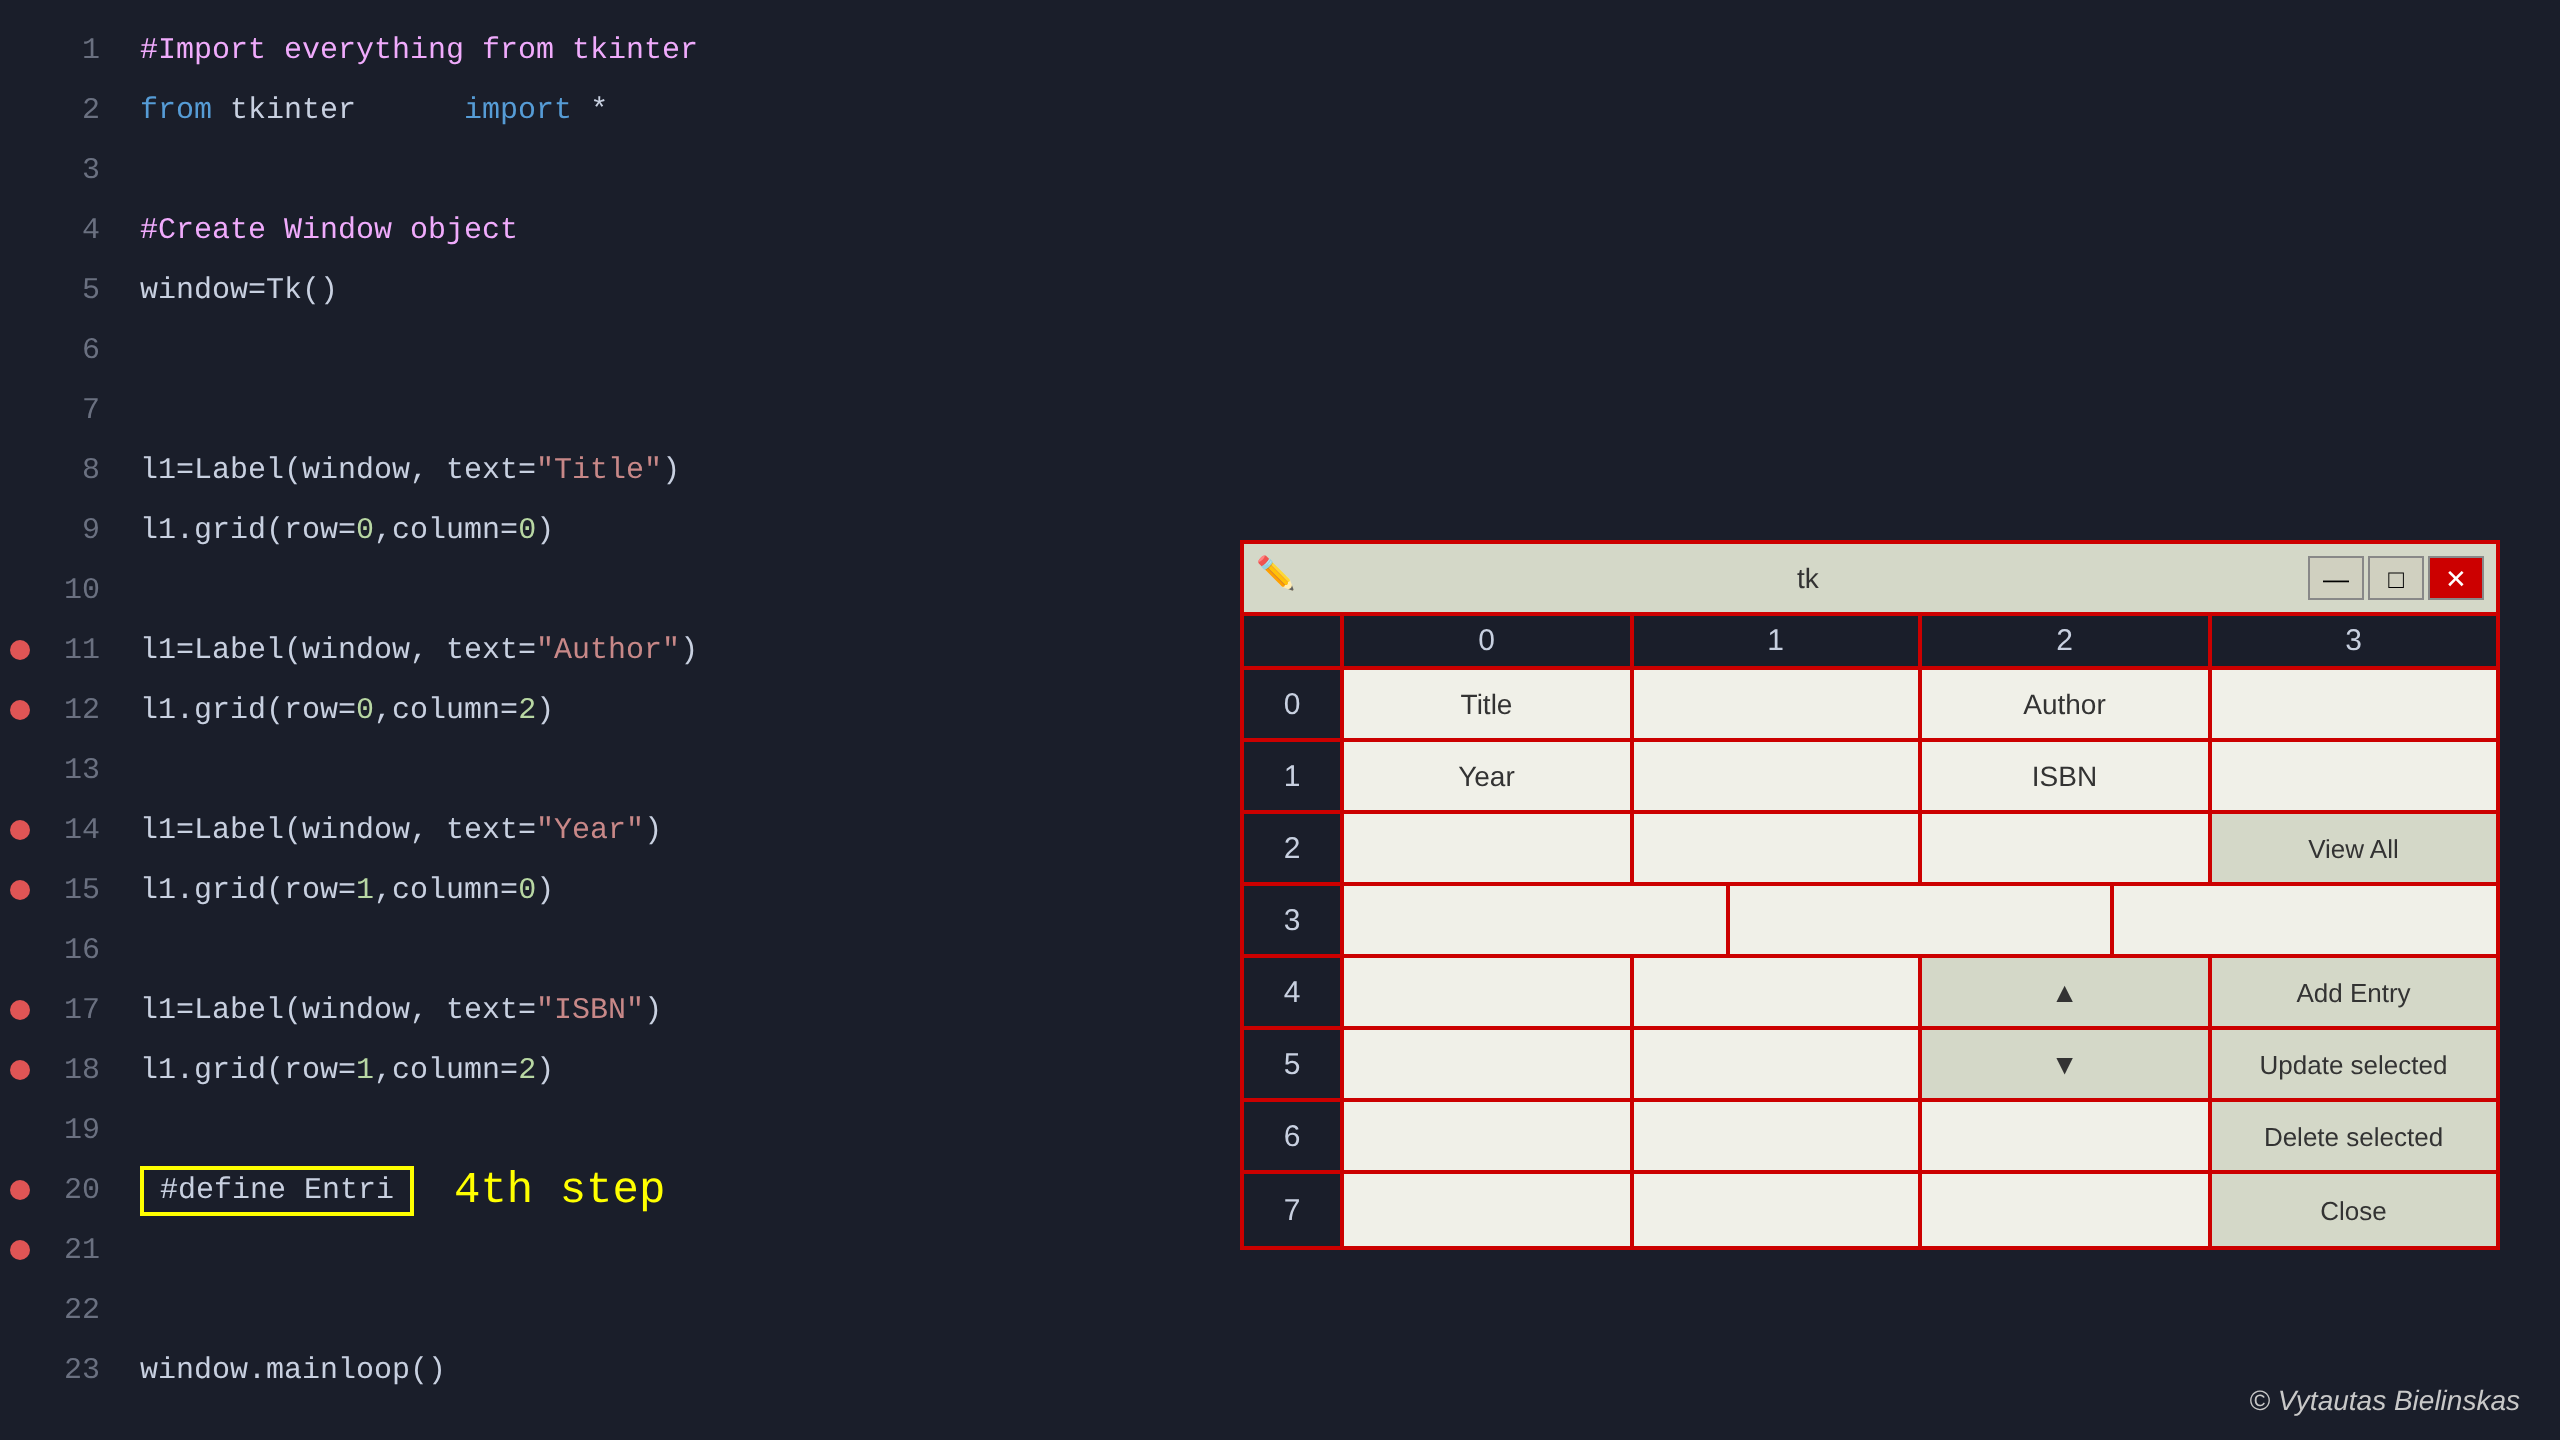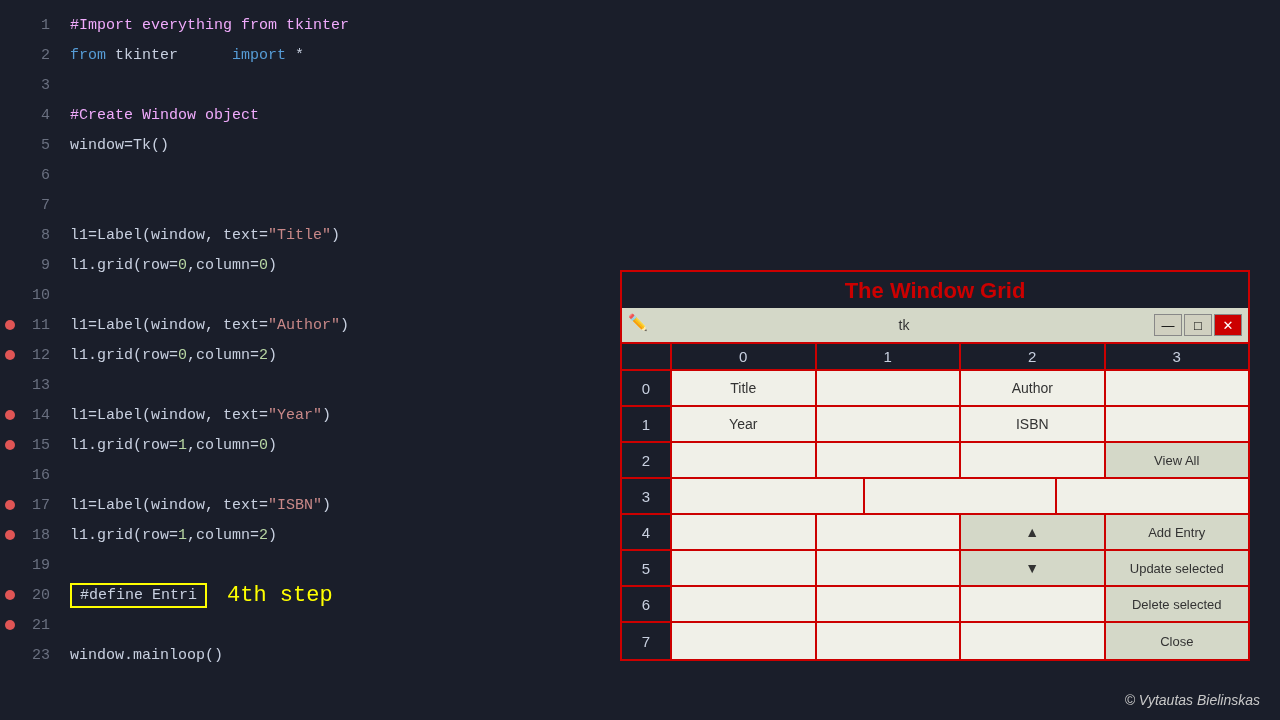--- a/index.html
+++ b/index.html
@@ -385,32 +385,35 @@
     <span class="line-number">20</span>
     <span class="entry-highlight">#define Entri</span>
     <span class="step-label">4th step</span>
   </div>
 
   <div class="code-line">
     <div class="line-dot"></div>
     <span class="line-number">21</span>
   </div>
 
+  <div class="code-line">
+    <div class="line-dot-placeholder"></div>
+    <span class="line-number">22</span>
+  </div>
 
   <div class="code-line">
     <div class="line-dot-placeholder"></div>
     <span class="line-number">23</span>
     <span class="line-content kw-plain">window.mainloop()</span>
   </div>
 
 </div>
 
 <div class="window-grid">
 
-  <div class="grid-title">The Window Grid</div>
 
   <div class="tk-titlebar">
     <span class="tk-icon">✏️</span>
     <span class="tk-title-text">tk</span>
     <button class="tk-btn">—</button>
     <button class="tk-btn">□</button>
     <button class="tk-btn tk-btn-close">✕</button>
   </div>
 
   <div class="grid-headers">

